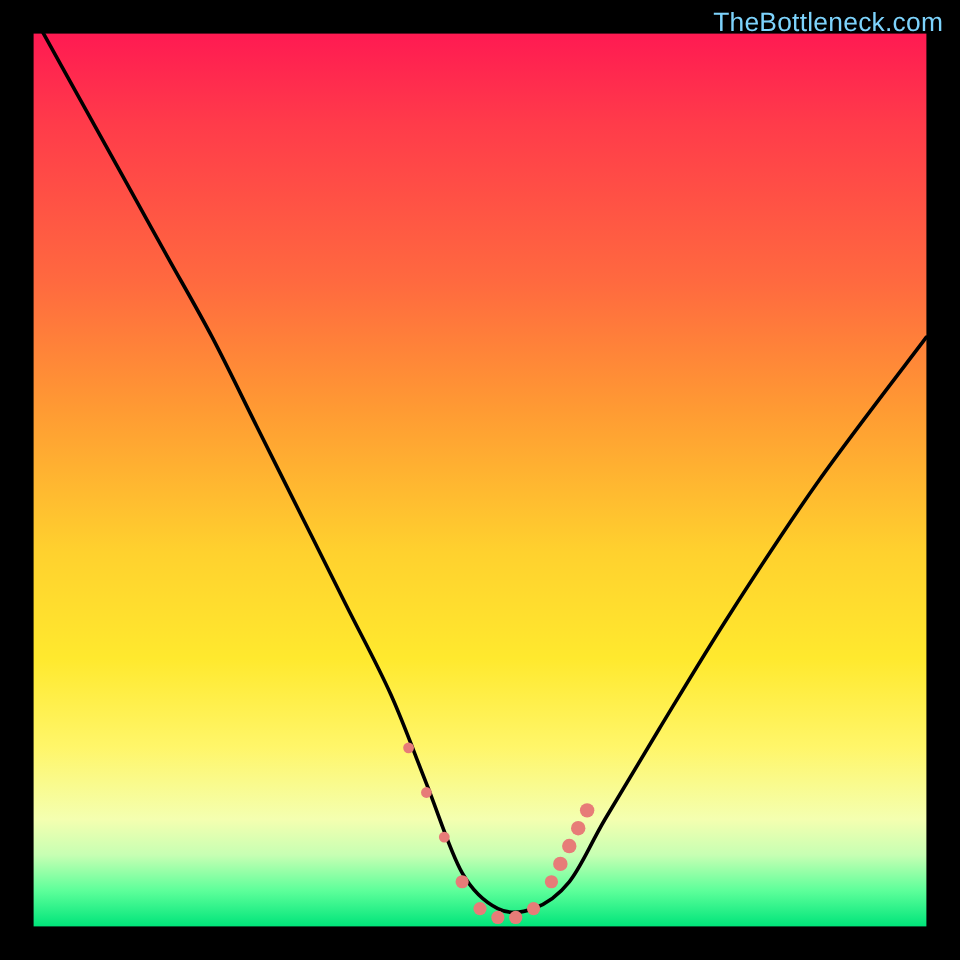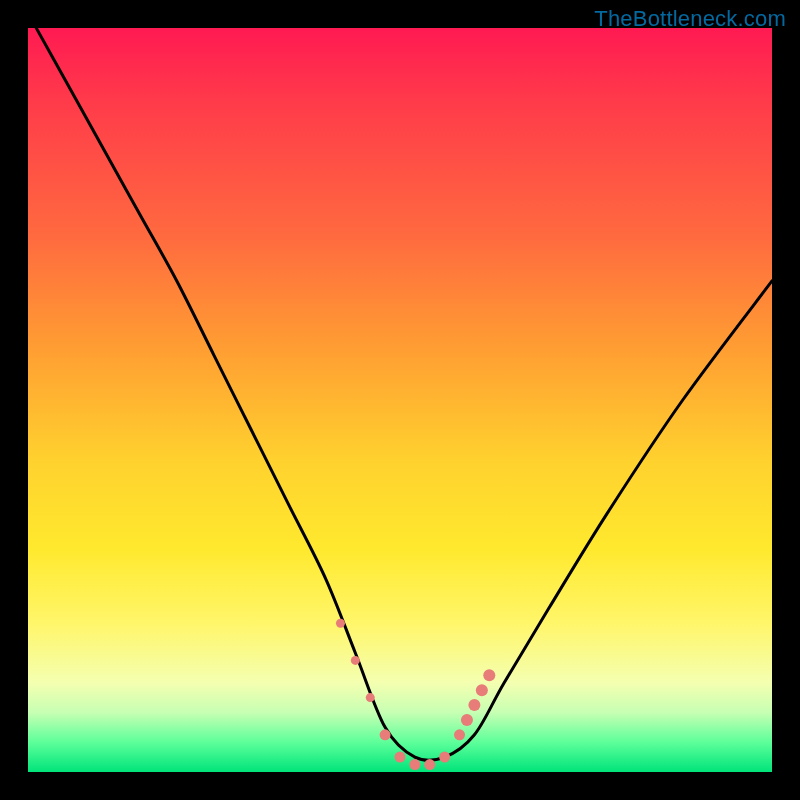--- a/index.html
+++ b/index.html
@@ -38,21 +38,21 @@
       #f4ffb0 88%,
       #c7ffb3 92%,
       #5dff9a 96%,
       #00e47a 100%
     );
   }
   .watermark {
     position: absolute;
     top: 6px;
     right: 14px;
-    color: #0369a1;
+    color: #7dd3fc;
     font-size: 22px;
     font-weight: 500;
     letter-spacing: 0.2px;
     user-select: none;
   }
   svg.curve {
     position: absolute;
     left: 0;
     top: 0;
     width: 744px;

